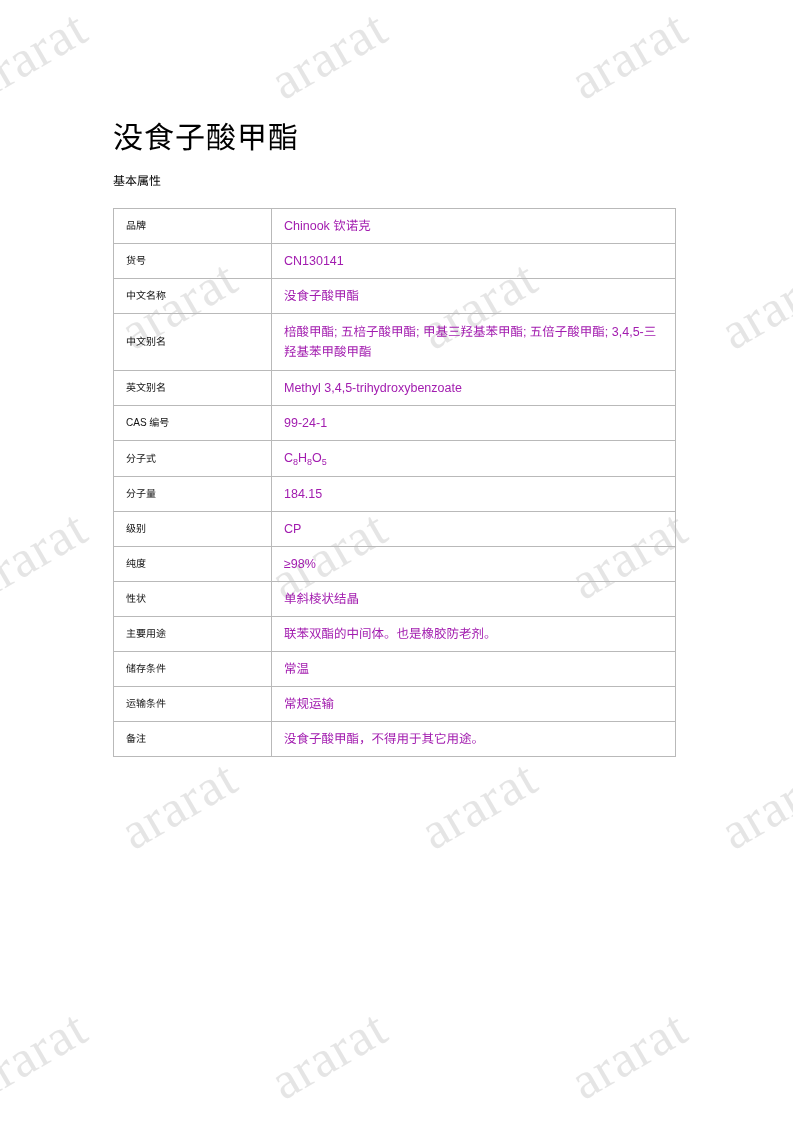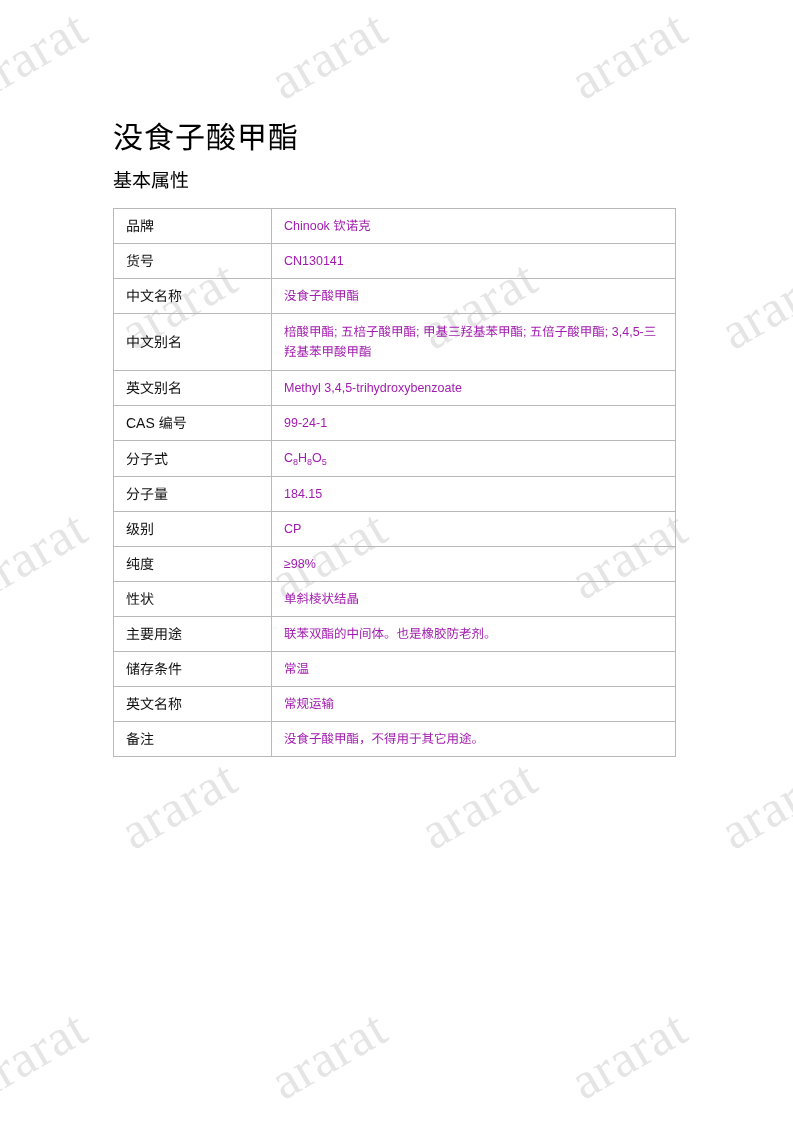--- a/index.html
+++ b/index.html
@@ -52,21 +52,21 @@
     line-height: 40px;
     font-weight: 400;
     color: #000000;
     letter-spacing: 1px;
   }
 
   #section-heading {
     position: absolute;
     left: 113px;
     top: 172px;
-    font-size: 19px;
+    font-size: 12px;
     line-height: 18px;
     color: #000000;
   }
 
   #props-table {
     position: absolute;
     left: 113px;
     top: 208px;
     width: 562px;
     border-collapse: collapse;
@@ -79,21 +79,21 @@
   #props-table col.c2 { width: 404px; }
 
   #props-table td {
     border: 1px solid #b9b9b9;
     padding: 7px 10px 7px 12px;
     vertical-align: middle;
     line-height: 20px;
     background: transparent;
   }
   #props-table td.label {
-    font-size: 14px;
+    font-size: 10px;
     color: #111111;
     white-space: nowrap;
   }
   #props-table td.value {
     font-size: 12.5px;
     color: #a21caf;
   }
   #props-table tr.tall td {
     padding-top: 8px;
     padding-bottom: 8px;
@@ -184,21 +184,21 @@
         </tr>
         <tr>
           <td class="label">主要用途</td>
           <td class="value">联苯双酯的中间体。也是橡胶防老剂。</td>
         </tr>
         <tr>
           <td class="label">储存条件</td>
           <td class="value">常温</td>
         </tr>
         <tr>
-          <td class="label">英文名称</td>
+          <td class="label">运输条件</td>
           <td class="value">常规运输</td>
         </tr>
         <tr>
           <td class="label">备注</td>
           <td class="value">没食子酸甲酯，不得用于其它用途。</td>
         </tr>
       </tbody>
   </table>
 
 </div>

